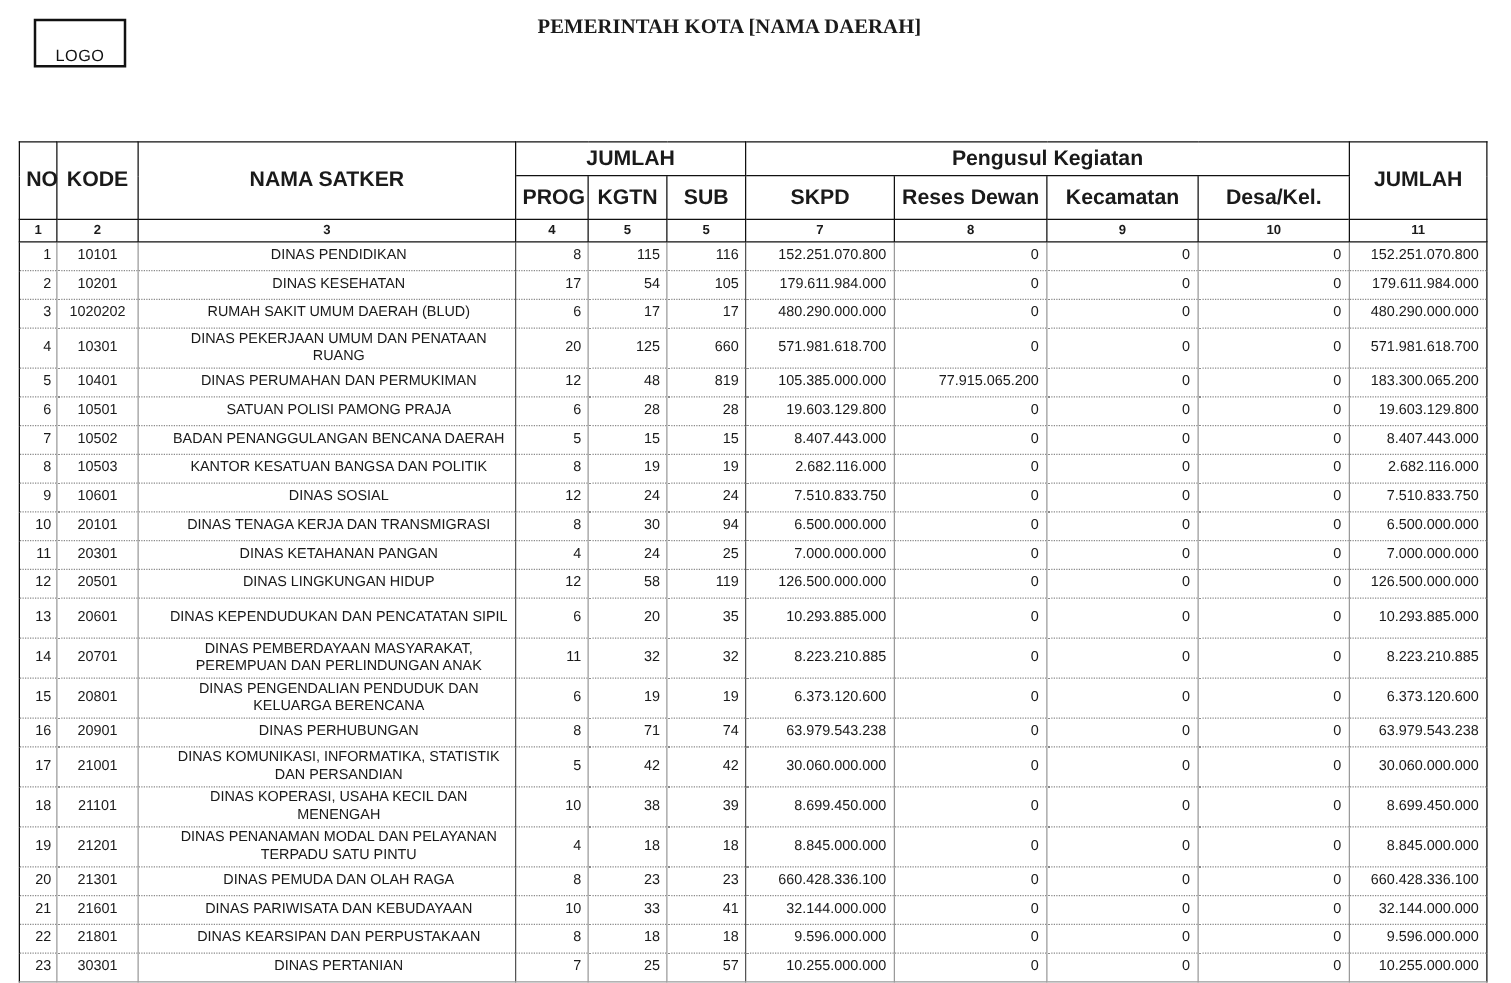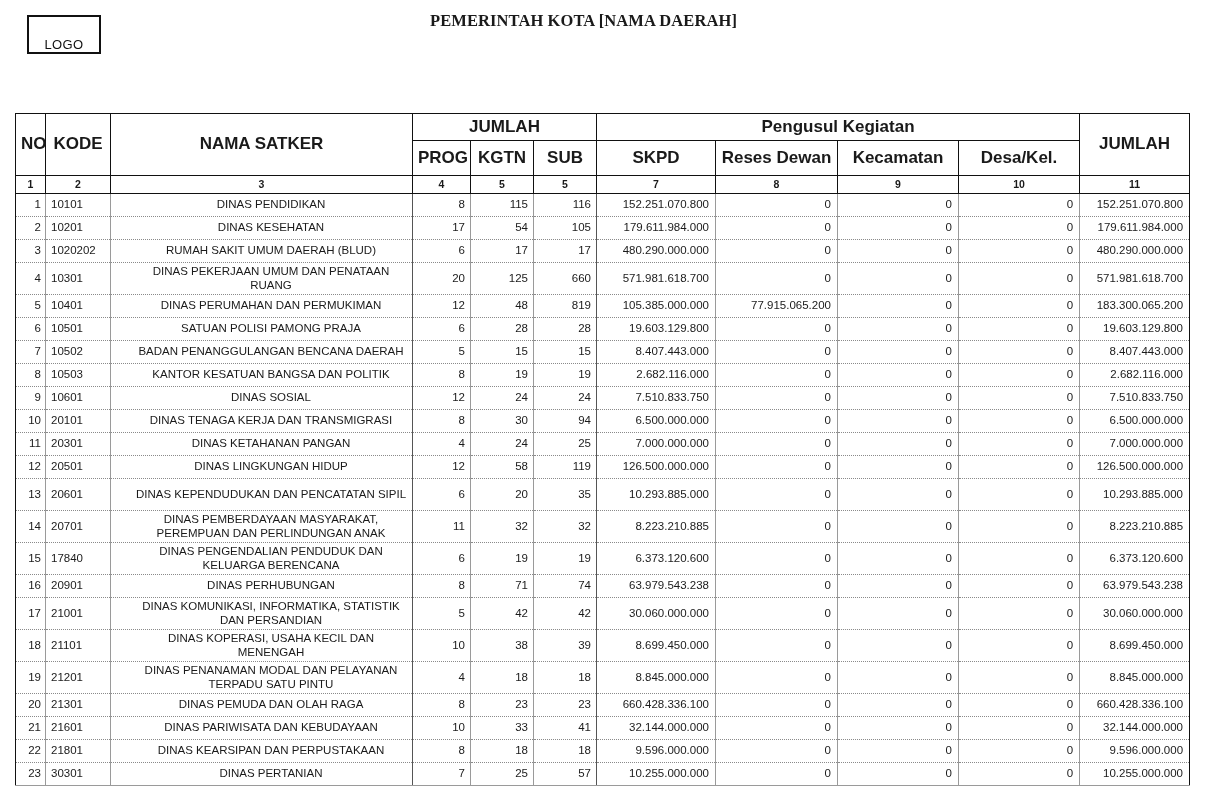--- a/index.html
+++ b/index.html
@@ -68,21 +68,21 @@
   
   tbody td{
     border-left:1px solid #9a9a9a;
     border-right:1px solid #9a9a9a;
     border-bottom:1px dotted #8a8a8a;
     height:22px;
     line-height:1.18;
   }
   tbody tr:last-child td{border-bottom:1px solid #9a9a9a;}
   tbody td.no{text-align:right;border-left:1.6px solid #111;padding-right:4px;}
-  tbody td.kode{text-align:left;padding-left:5px;}
+  tbody td.kode{text-align:center;padding-left:5px;}
   tbody td.nama{text-align:center;padding-left:24px;border-right:1.3px solid #555;}
   tbody td.num{text-align:right;padding-right:5px;}
   tbody td.sub-end{border-right:1.3px solid #555;}
   tbody td.money{text-align:right;padding-right:6px;}
   tbody td.total{text-align:right;padding-right:6px;border-left:1.3px solid #555;border-right:1.6px solid #111;}
   tbody tr.two-line td{height:31px;}
 
   
   th.vsep-l{border-left:1.3px solid #111;}
 </style>
@@ -324,21 +324,21 @@
             <td class="num">32</td>
             <td class="num sub-end">32</td>
             <td class="money">8.223.210.885</td>
             <td class="money">0</td>
             <td class="money">0</td>
             <td class="money">0</td>
             <td class="total">8.223.210.885</td>
           </tr>
           <tr class="two-line">
             <td class="no">15</td>
-            <td class="kode">17840</td>
+            <td class="kode">20801</td>
             <td class="nama">DINAS PENGENDALIAN PENDUDUK DAN KELUARGA BERENCANA</td>
             <td class="num">6</td>
             <td class="num">19</td>
             <td class="num sub-end">19</td>
             <td class="money">6.373.120.600</td>
             <td class="money">0</td>
             <td class="money">0</td>
             <td class="money">0</td>
             <td class="total">6.373.120.600</td>
           </tr>

